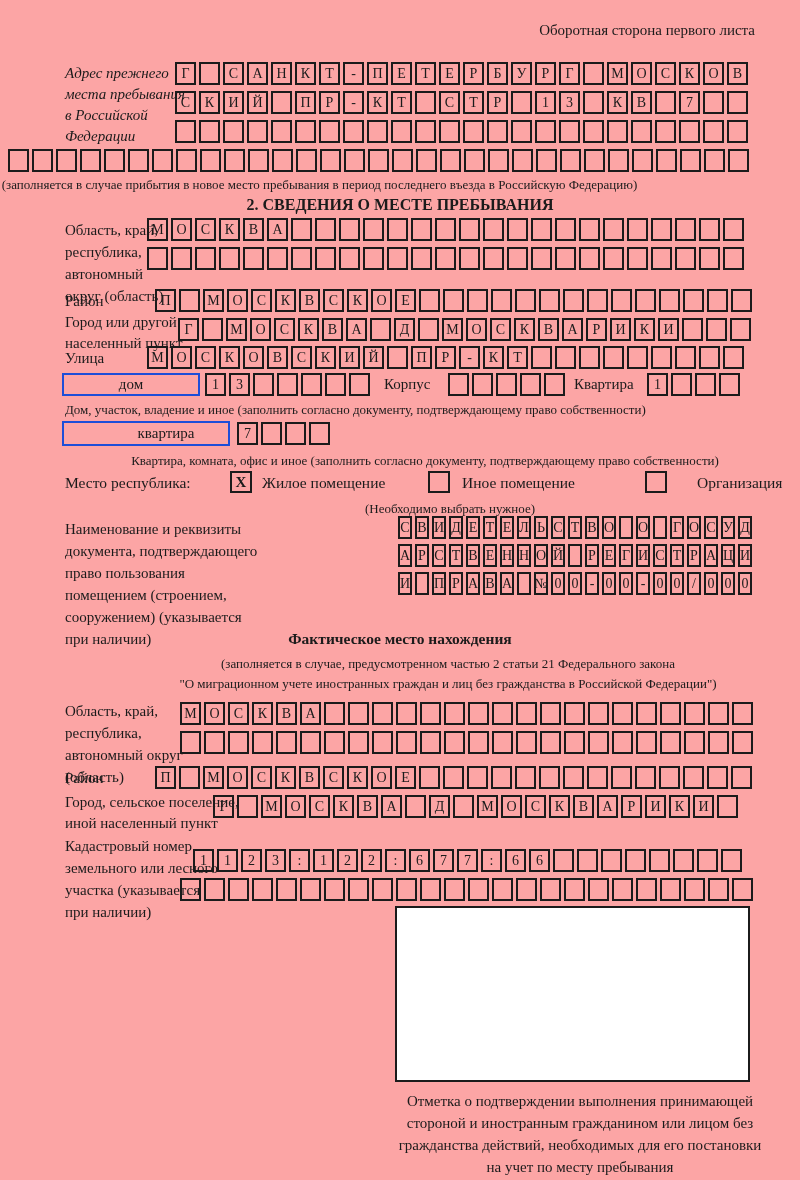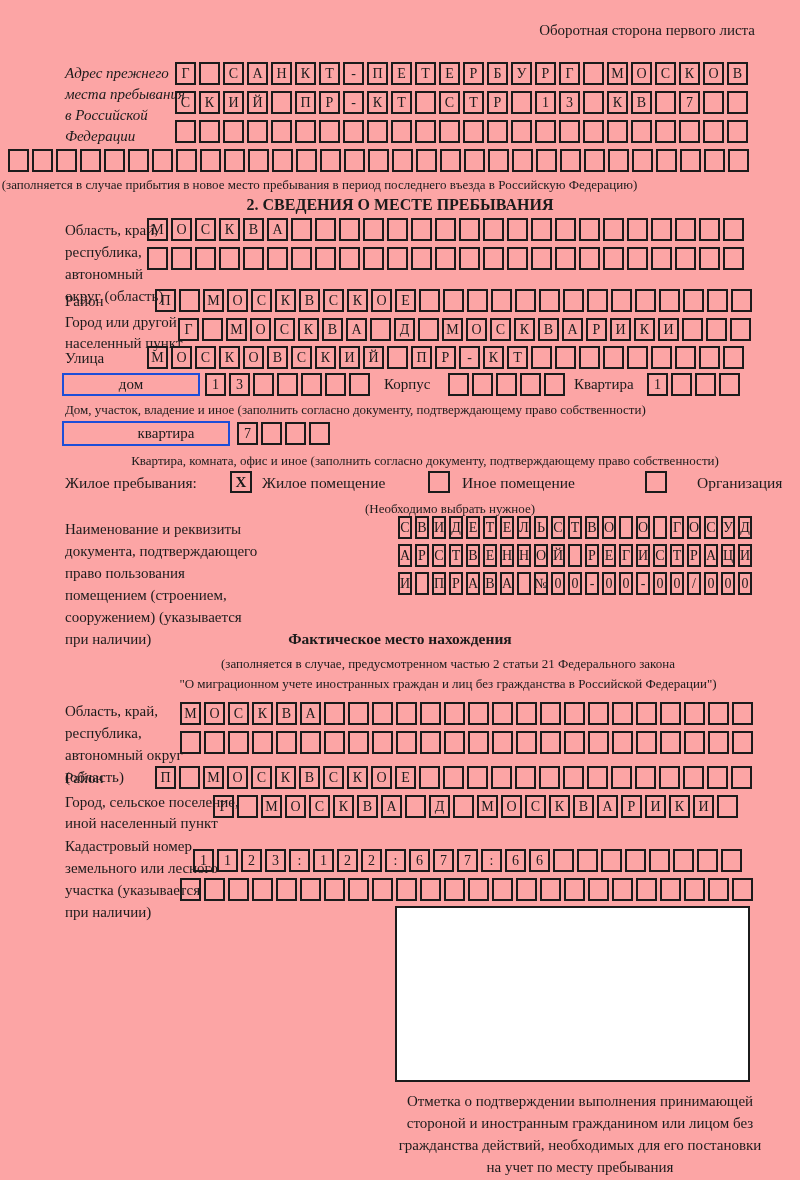--- a/index.html
+++ b/index.html
@@ -325,21 +325,21 @@
 
   <div class="abs fbox" style="left:62px;top:421px;width:168px;height:25px;padding-left:40px;">квартира</div>
   <div class="abs cells" style="left:237px;top:422px;">
       <span class="cell">7</span>
       <span class="cell"></span>
       <span class="cell"></span>
       <span class="cell"></span>
     </div>
   <div class="abs note" style="left:65px;top:452px;width:720px;text-align:center;">Квартира, комната, офис и иное (заполнить согласно документу, подтверждающему право собственности)</div>
 
-  <div class="abs optlbl" style="left:65px;top:474px;">Жилое пребывания:</div>
+  <div class="abs optlbl" style="left:65px;top:474px;">Место республика:</div>
   <div class="abs chk" style="left:230px;top:471px;">X</div>
   <div class="abs optlbl" style="left:262px;top:474px;">Жилое помещение</div>
   <div class="abs chk" style="left:428px;top:471px;"></div>
   <div class="abs optlbl" style="left:462px;top:474px;">Иное помещение</div>
   <div class="abs chk" style="left:645px;top:471px;"></div>
   <div class="abs optlbl" style="left:697px;top:474px;">Организация</div>
   <div class="abs note center" style="left:230px;top:500px;width:440px;">(Необходимо выбрать нужное)</div>
 
   <div class="abs lbl22" style="left:65px;top:518px;width:330px;">Наименование и реквизиты
 документа, подтверждающего

